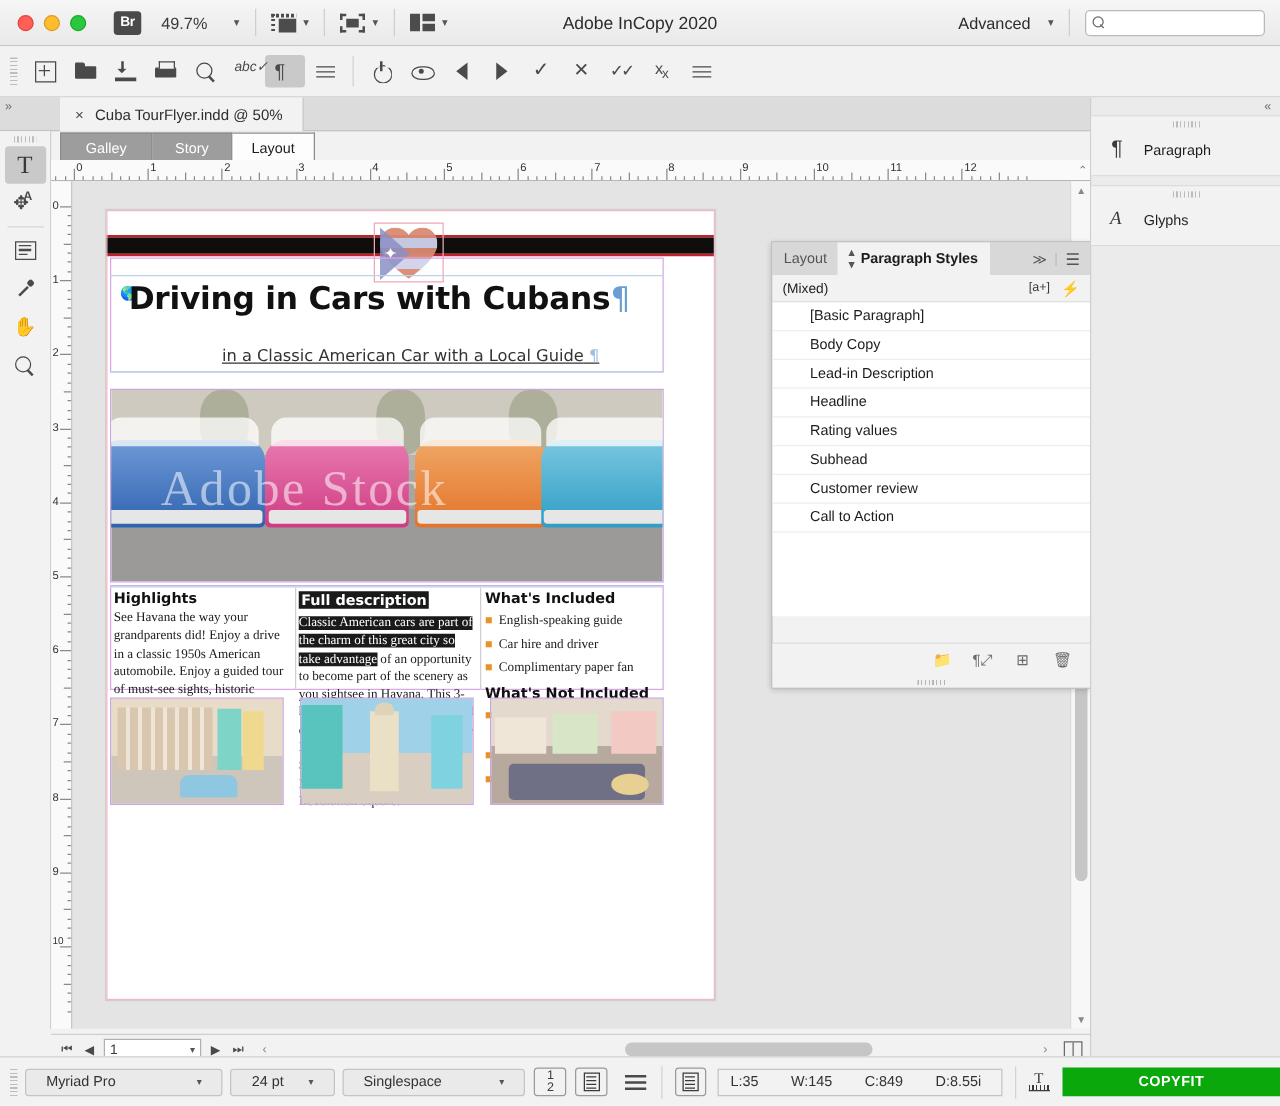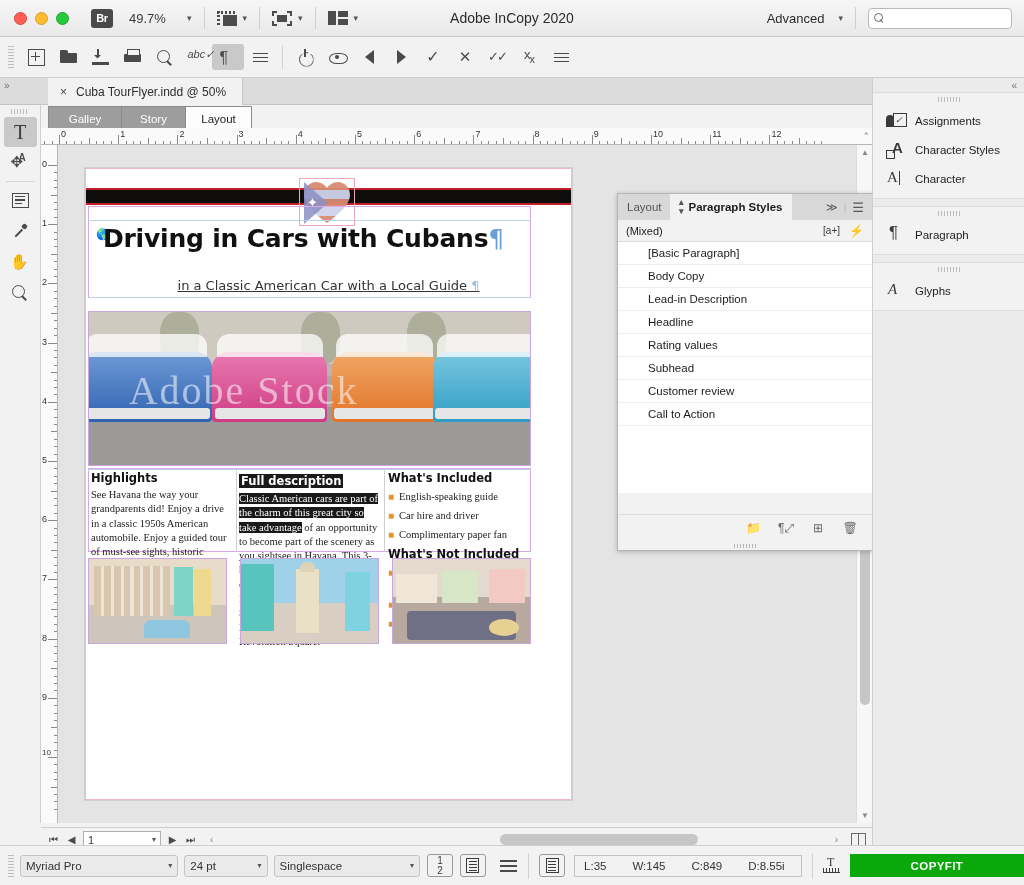--- a/index.html
+++ b/index.html
@@ -349,21 +349,21 @@
      line-height:15px; font-family:"Liberation Serif",serif; font-style:italic; }
 
   
   .bottombar{
     position:absolute; left:0; top:845px; width:1024px; height:40px;
     background:#f2f2f2; border-top:1px solid #cfcfcf;
     display:flex; align-items:center; padding-left:8px; gap:0;
   }
   .bsel{
     height:22px; border:1px solid #c4c4c4; background:#eaeaea; border-radius:3px;
-    display:flex; align-items:center; padding:0 5px; font-size:11.5px; color:#333;
+    display:flex; align-items:center; padding:0 16px; font-size:11.5px; color:#333;
   }
   .bsel .cv{ margin-left:auto; padding-left:10px; font-size:8px; color:#555; }
   .bbtn{ width:26px; height:23px; border:1px solid #9a9a9a; border-radius:3px;
     background:#f2f2f2; display:flex; align-items:center; justify-content:center;
     margin-left:7px; color:#3a3a3a; }
   .b-burger{ width:20px; height:17px; position:relative; margin-left:13px; }
   .b-burger i{ position:absolute; left:1px; width:17px; height:1.6px; background:#4a4a4a; }
   .b-burger i:nth-child(1){ top:3px;} .b-burger i:nth-child(2){ top:8px;} .b-burger i:nth-child(3){ top:13px;}
   .bdiv{ width:1px; height:26px; background:#d2d2d2; margin:0 10px; }
   .infobox{
@@ -967,37 +967,20 @@
       <span class="ps-fi">🗑</span>
     </div>
     <div class="ps-resize">
         <i></i>
       </div>
   </div>
 
   <div class="dock">
     <div class="dock-collapse">«</div>
 
-    <div class="dock-group">
-      <div class="dock-grip"></div>
-      <div class="dock-item">
-        <span class="di-ic ic-assign">
-            <i>✓</i>
-          </span>
-        <span>Assignments</span>
-      </div>
-      <div class="dock-item">
-        <span class="di-ic ic-cstyles"></span>
-        <span>Character Styles</span>
-      </div>
-      <div class="dock-item">
-        <span class="di-ic ic-char"></span>
-        <span>Character</span>
-      </div>
-    </div>
 
     <div class="dock-group">
       <div class="dock-grip"></div>
       <div class="dock-item">
         <span class="di-ic ic-par"></span>
         <span>Paragraph</span>
       </div>
     </div>
 
     <div class="dock-group">

